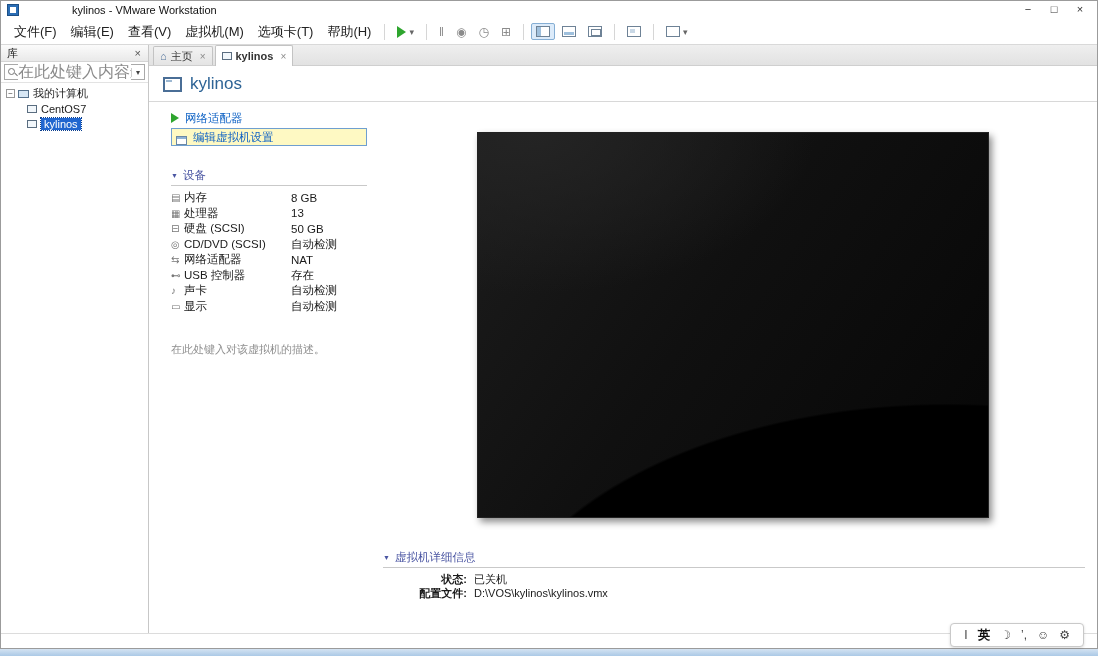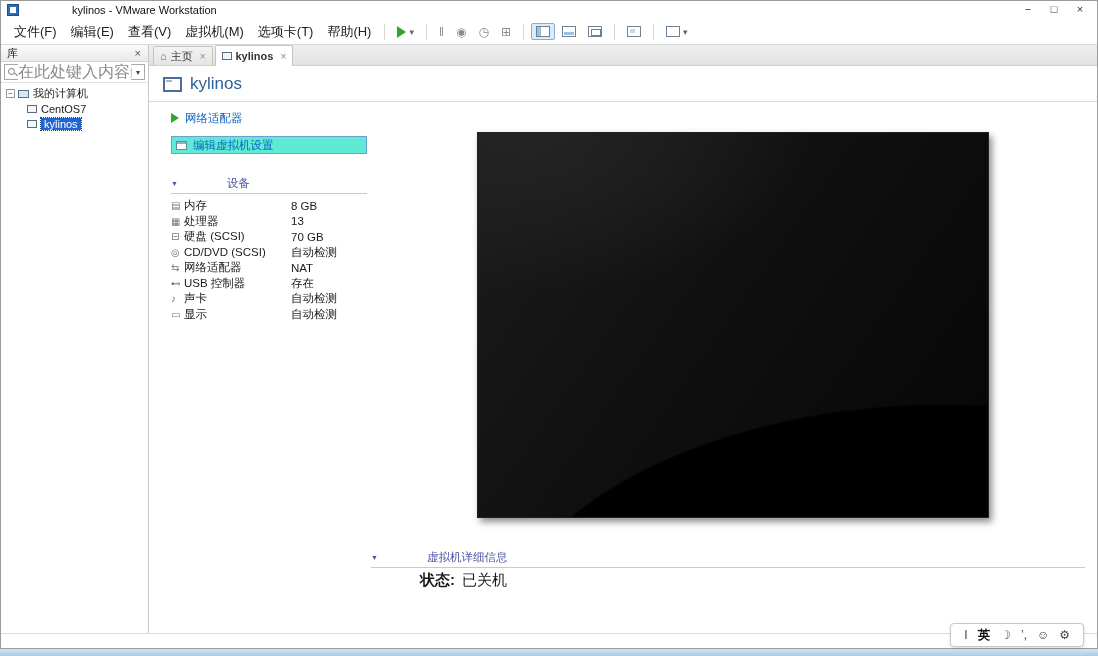--- a/index.html
+++ b/index.html
@@ -63,42 +63,42 @@
   .vm-page { flex:1 1 auto; overflow:hidden; display:flex; flex-direction:column; }
   .vm-header { display:flex; align-items:center; padding:8px 0 7px 14px; border-bottom:1px solid #d8d8d8; }
   .vm-big-icon { width:19px; height:15px; border:2px solid #4a6e96; background:#fff; position:relative; margin-right:8px; }
   .vm-big-icon::after { content:""; position:absolute; left:1px; top:1px; width:6px; height:2px; background:#9db8d2; }
   .vm-title { font-size:17px; color:#2e6496; }
 
   .vm-content { flex:1 1 auto; display:flex; min-height:0; }
   .left-col { width:218px; flex:0 0 auto; padding:6px 0 0 22px; }
   .action-row { display:flex; align-items:center; height:16px; margin-top:2px; color:#0f62c4; font-size:11.5px; }
   .action-row .play-sm { width:0; height:0; border-left:8px solid #2ea52e; border-top:5px solid transparent; border-bottom:5px solid transparent; margin-right:6px; }
-  .edit-box { display:flex; align-items:center; height:18px; margin-top:10px; width:196px; border:1px solid #6f9fd0; background:#5eead4; color:#0f62c4; font-size:11.5px; padding:0 4px; }
+  .edit-box { display:flex; align-items:flex-end; height:18px; margin-top:2px; width:196px; border:1px solid #6f9fd0; background:#fef9c3; color:#0f62c4; font-size:11.5px; padding:0 4px; }
   .win-ico { width:11px; height:9px; border:1px solid #6a88a6; background:#fff; position:relative; margin-right:6px; flex:0 0 auto; }
   .win-ico::after { content:""; position:absolute; left:0; top:0; width:9px; height:2px; background:#8fb2d4; }
   .section { margin-top:22px; width:196px; }
-  .section-h { display:flex; align-items:center; color:#4a55a2; font-size:11.5px; padding-bottom:2px; border-bottom:1px solid #c9c9c9;gap:44px; }
+  .section-h { display:flex; align-items:center; color:#4a55a2; font-size:11.5px; padding-bottom:2px; border-bottom:1px solid #c9c9c9; }
   .section-h .marker { font-size:7px; margin-right:5px; }
   .dev-row { display:flex; align-items:center; height:15.5px; font-size:11.5px; }
   .dev-left { display:flex; align-items:center; width:120px; flex:0 0 auto; }
   .dev-ico { width:13px; color:#777; font-size:10px; flex:0 0 auto; }
   .dev-rows { padding-top:4px; }
   .desc-text { color:#8f8f8f; font-size:11px; padding-top:6px; }
 
   .right-col { flex:1 1 auto; position:relative; min-width:0; padding-left:12px; }
   .preview { position:absolute; left:110px; top:30px; width:512px; height:386px; border:1px solid #222;
     background:
       radial-gradient(150% 115% at 92% 140%, #000 60%, rgba(8,8,8,0) 60.5%),
       radial-gradient(80% 60% at 10% 0%, #242424 0%, rgba(20,20,20,0) 70%),
       linear-gradient(125deg, #1c1c1c 0%, #101010 45%, #060606 100%);
     box-shadow:3px 4px 7px rgba(0,0,0,0.45); }
-  .details { position:absolute; left:4px; top:448px; right:12px; }
+  .details { position:absolute; left:16px; top:448px; right:12px; }
   .detail-grid { padding-top:5px; }
-  .detail-row { display:flex; font-size:15px; line-height:13.5px; }
+  .detail-row { display:flex; font-size:11px; line-height:13.5px; }
   .detail-label { width:84px; flex:0 0 auto; text-align:right; font-weight:bold; }
   .detail-value { padding-left:7px; }
 
   .statusbar { height:15px; border-top:1px solid #dcdcdc; background:#fff; flex:0 0 auto; }
 
   
   .taskbar-strip { position:absolute; left:0; bottom:0; width:1098px; height:7px; background:linear-gradient(#d4e3f2,#abc9e6); }
   .ime-panel { position:absolute; right:14px; bottom:9px; height:24px; display:flex; align-items:center; background:#fff; border:1px solid #c9c9c9; border-radius:4px; padding:0 8px; box-shadow:0 1px 3px rgba(0,0,0,.15); }
   .ime-item { padding:0 5px; font-size:12px; color:#444; }
   .ime-item.lang { font-weight:bold; color:#111; font-size:12.5px; }
@@ -254,21 +254,21 @@
                         <span>处理器</span>
                       </span>
                       <span>13</span>
                     </div>
 
                     <div class="dev-row">
                       <span class="dev-left">
                         <span class="dev-ico">⊟</span>
                         <span>硬盘 (SCSI)</span>
                       </span>
-                      <span>70 GB</span>
+                      <span>50 GB</span>
                     </div>
 
                     <div class="dev-row">
                       <span class="dev-left">
                         <span class="dev-ico">◎</span>
                         <span>CD/DVD (SCSI)</span>
                       </span>
                       <span>自动检测</span>
                     </div>
 
@@ -300,38 +300,43 @@
                       <span class="dev-left">
                         <span class="dev-ico">▭</span>
                         <span>显示</span>
                       </span>
                       <span>自动检测</span>
                     </div>
                   </div>
               </div>
 
               <div class="section">
+                <div class="desc-text">在此处键入对该虚拟机的描述。</div>
               </div>
             </div>
 
             <div class="right-col">
               <div class="preview"></div>
 
               <div class="details">
                 <div class="section-h">
                   <span class="marker">▼</span>
                   <span>虚拟机详细信息</span>
                 </div>
                 <div class="detail-grid">
 
                     <div class="detail-row">
                       <span class="detail-label">状态:</span>
                       <span class="detail-value">已关机</span>
                     </div>
 
+                    <div class="detail-row">
+                      <span class="detail-label">配置文件:</span>
+                      <span class="detail-value">D:\VOS\kylinos\kylinos.vmx</span>
+                    </div>
 
 
                   </div>
               </div>
             </div>
           </div>
         </div>
       </div>
     </div>
 

